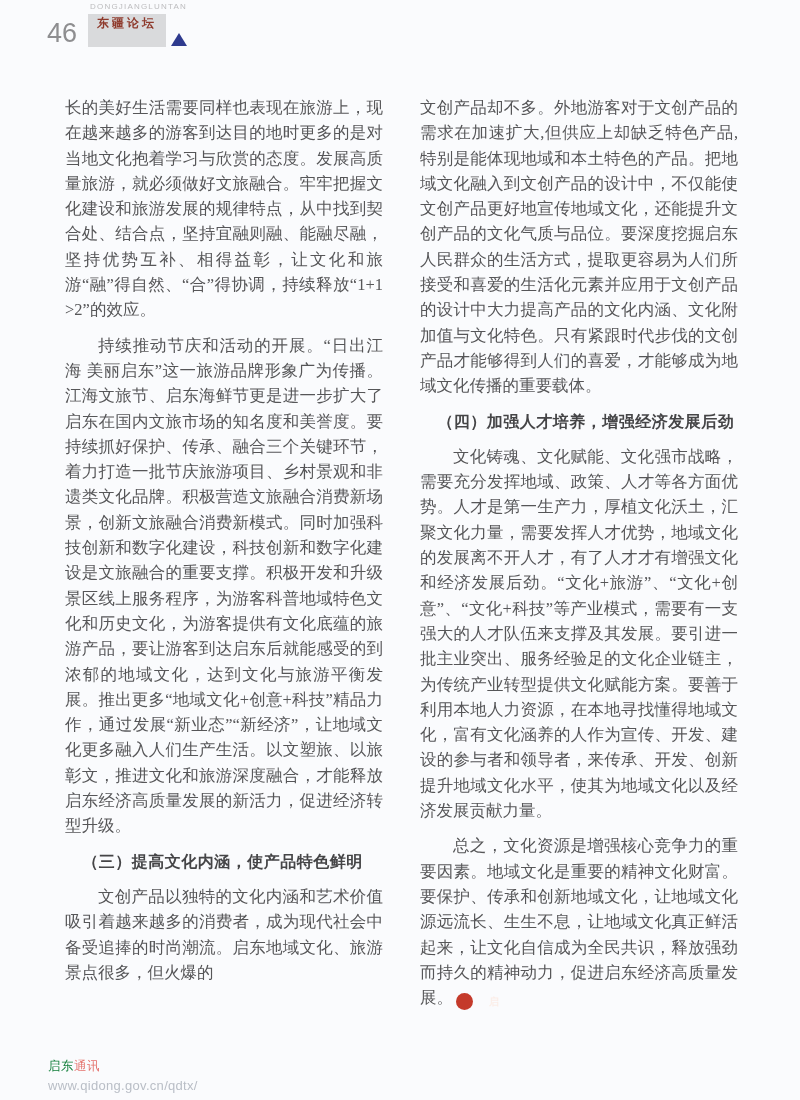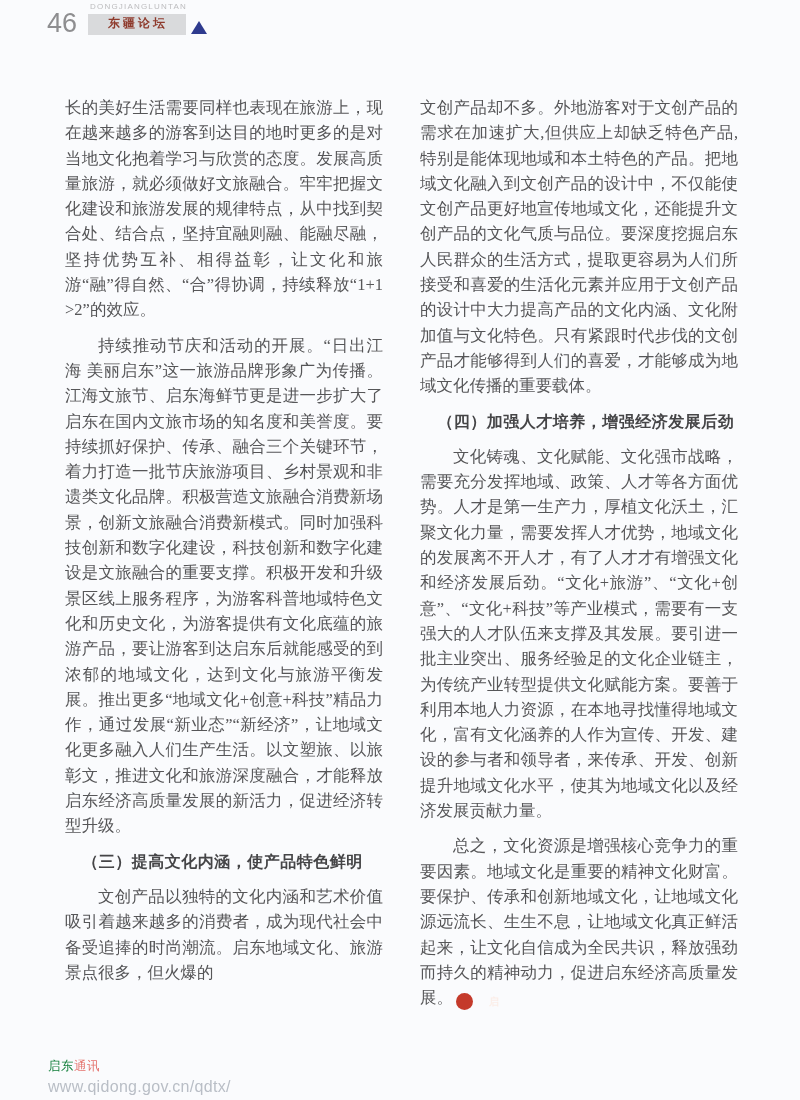--- a/index.html
+++ b/index.html
@@ -6,37 +6,37 @@
   body {
     width: 800px; height: 1100px;
     background: #fafbfd;
     position: relative;
     font-family: "Liberation Serif", serif;
     overflow: hidden;
   }
 
   
   .page-number {
-    position: absolute; left: 47px; top: 8px;
+    position: absolute; left: 47px; top: 18px;
     font-size: 27px; color: #8e8e90;
     font-family: "Liberation Sans", sans-serif;
   }
   .masthead { position: absolute; left: 88px; top: 2px; }
   .masthead-pinyin {
     font-size: 8px; color: #bcbcbe; letter-spacing: 1.2px;
     font-family: "Liberation Sans", sans-serif;
     display: block; margin-left: 2px;
   }
   .masthead-bar {
-    margin-top: 3px; width: 78px; height: 21px;
+    margin-top: 3px; width: 78px; height: 33px;
     background: #d9dadc;
     color: #8e3a2c; font-weight: bold;
-    font-size: 12px; line-height: 19px; text-align: left;
+    font-size: 12px; line-height: 19px; text-align: center;
     letter-spacing: 3px;
-    display: inline-block; vertical-align: middle; padding-left: 20px;
+    display: inline-block; vertical-align: middle;
   }
   .masthead-triangle {
     display: inline-block; vertical-align: bottom;
     width: 0; height: 0; margin-left: 5px; margin-bottom: 1px;
     border-left: 8px solid transparent;
     border-right: 8px solid transparent;
     border-bottom: 13px solid #2e3a8e;
   }
 
   
@@ -68,21 +68,21 @@
 
   
   .footer {
     position: absolute; left: 48px; top: 1058px;
     font-family: "Liberation Sans", sans-serif;
   }
   .footer-brand { font-size: 12.5px; letter-spacing: 0.5px; }
   .footer-brand-strong { color: #15803d; font-weight: normal; }
   .footer-brand-light { color: #e4736d; }
   .footer-url {
-    margin-top: 3px; font-size: 16px; color: #b9bec6;
+    margin-top: 3px; font-size: 13px; color: #b9bec6;
     letter-spacing: 0.3px;
   }
 </style>
 </head>
 <body>
 
 <div class="page-number">46</div>
 <div class="masthead">
   <span class="masthead-pinyin">DONGJIANGLUNTAN</span>
   <span class="masthead-bar">东疆论坛</span><span class="masthead-triangle"></span>

